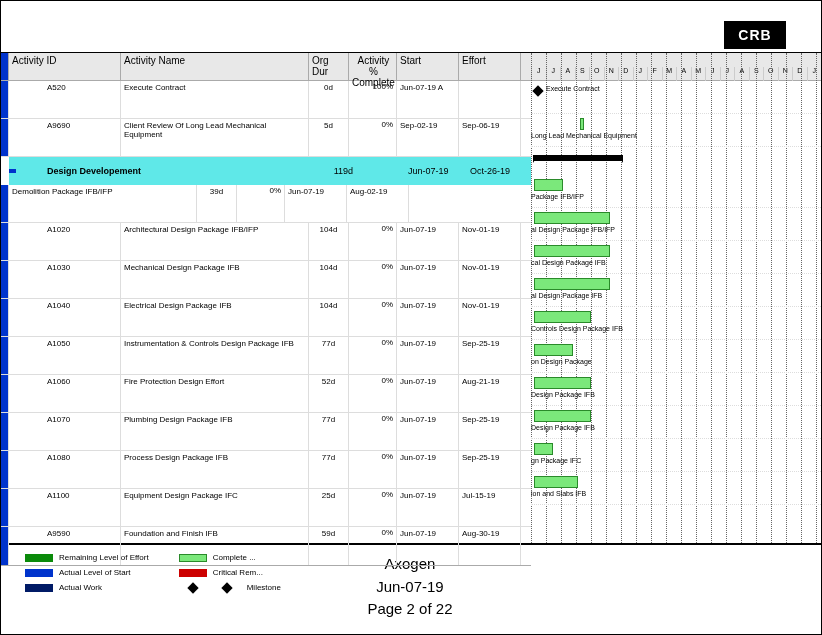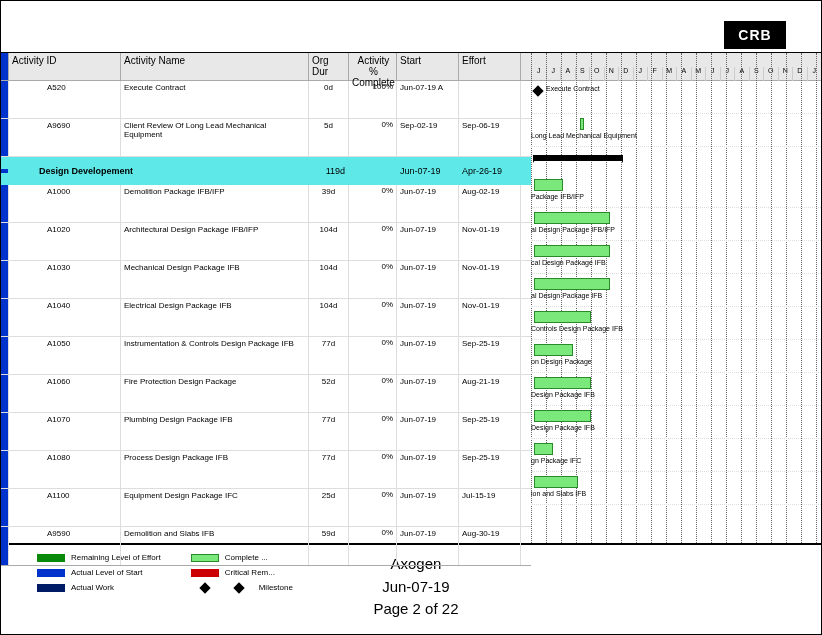--- a/index.html
+++ b/index.html
@@ -100,20 +100,21 @@
   }
   .row .c-blue { padding: 0; }
   .row .c-id { padding-left: 38px; }
   .row .c-dur { text-align: center; }
   .row .c-pct { text-align: right; }
   .group-row {
     background: #5fe8e8;
     display: flex;
     height: 28px;
     align-items: center;
+    margin-left: 8px;
   }
   .group-row > div {
     border-right: 1px solid #5fe8e8;
     padding: 2px 3px;
     font-size: 9px;
   }
   .group-row .c-blue { background: #0033cc; }
   .group-row .c-id { font-weight: bold; padding-left: 30px; width: 300px; }
   .group-row .c-dur { text-align: right; }
   .gantt-area {
@@ -181,21 +182,21 @@
     width: 0;
     height: 0;
     border-top: 8px solid #000;
   }
   .summary-bar::before { left: -1px; border-right: 5px solid transparent; }
   .summary-bar::after { right: -1px; border-left: 5px solid transparent; }
   .footer {
     border-top: 2px solid #000;
     height: 70px;
     display: flex;
-    padding: 8px 36px;
+    padding: 8px 24px;
   }
   .legend {
     display: flex;
     gap: 30px;
   }
   .legend-col {
     display: flex;
     flex-direction: column;
     gap: 6px;
   }
@@ -260,25 +261,24 @@
           <div class="c-pct">0%</div>
           <div class="c-start">Sep-02-19</div>
           <div class="c-finish">Sep-06-19</div>
         </div>
         <div class="group-row">
           <div class="c-blue"></div>
           <div class="c-id" style="width:300px">Design Developement</div>
           <div class="c-dur">119d</div>
           <div class="c-pct"></div>
           <div class="c-start">Jun-07-19</div>
-          <div class="c-finish">Apr-26-19</div>
-        </div>
-        <div class="row">
-          <div class="c-blue"></div>
-          <div class="c-id">A1000</div>
+          <div class="c-finish">Oct-26-19</div>
+        </div>
+        <div class="row">
+          <div class="c-blue"></div>
           <div class="c-name">Demolition Package IFB/IFP</div>
           <div class="c-dur">39d</div>
           <div class="c-pct">0%</div>
           <div class="c-start">Jun-07-19</div>
           <div class="c-finish">Aug-02-19</div>
         </div>
         <div class="row">
           <div class="c-blue"></div>
           <div class="c-id">A1020</div>
           <div class="c-name">Architectural Design Package IFB/IFP</div>
@@ -310,21 +310,21 @@
           <div class="c-id">A1050</div>
           <div class="c-name">Instrumentation &amp; Controls Design Package IFB</div>
           <div class="c-dur">77d</div>
           <div class="c-pct">0%</div>
           <div class="c-start">Jun-07-19</div>
           <div class="c-finish">Sep-25-19</div>
         </div>
         <div class="row">
           <div class="c-blue"></div>
           <div class="c-id">A1060</div>
-          <div class="c-name">Fire Protection Design Package</div>
+          <div class="c-name">Fire Protection Design Effort</div>
           <div class="c-dur">52d</div>
           <div class="c-pct">0%</div>
           <div class="c-start">Jun-07-19</div>
           <div class="c-finish">Aug-21-19</div>
         </div>
         <div class="row">
           <div class="c-blue"></div>
           <div class="c-id">A1070</div>
           <div class="c-name">Plumbing Design Package IFB</div>
           <div class="c-dur">77d</div>
@@ -346,21 +346,21 @@
           <div class="c-id">A1100</div>
           <div class="c-name">Equipment Design Package IFC</div>
           <div class="c-dur">25d</div>
           <div class="c-pct">0%</div>
           <div class="c-start">Jun-07-19</div>
           <div class="c-finish">Jul-15-19</div>
         </div>
         <div class="row">
           <div class="c-blue"></div>
           <div class="c-id">A9590</div>
-          <div class="c-name">Demolition and Slabs IFB</div>
+          <div class="c-name">Foundation and Finish IFB</div>
           <div class="c-dur">59d</div>
           <div class="c-pct">0%</div>
           <div class="c-start">Jun-07-19</div>
           <div class="c-finish">Aug-30-19</div>
         </div>
       </div>
   </div>
 
   <div class="right-panel">
     <div class="timeline-header">

